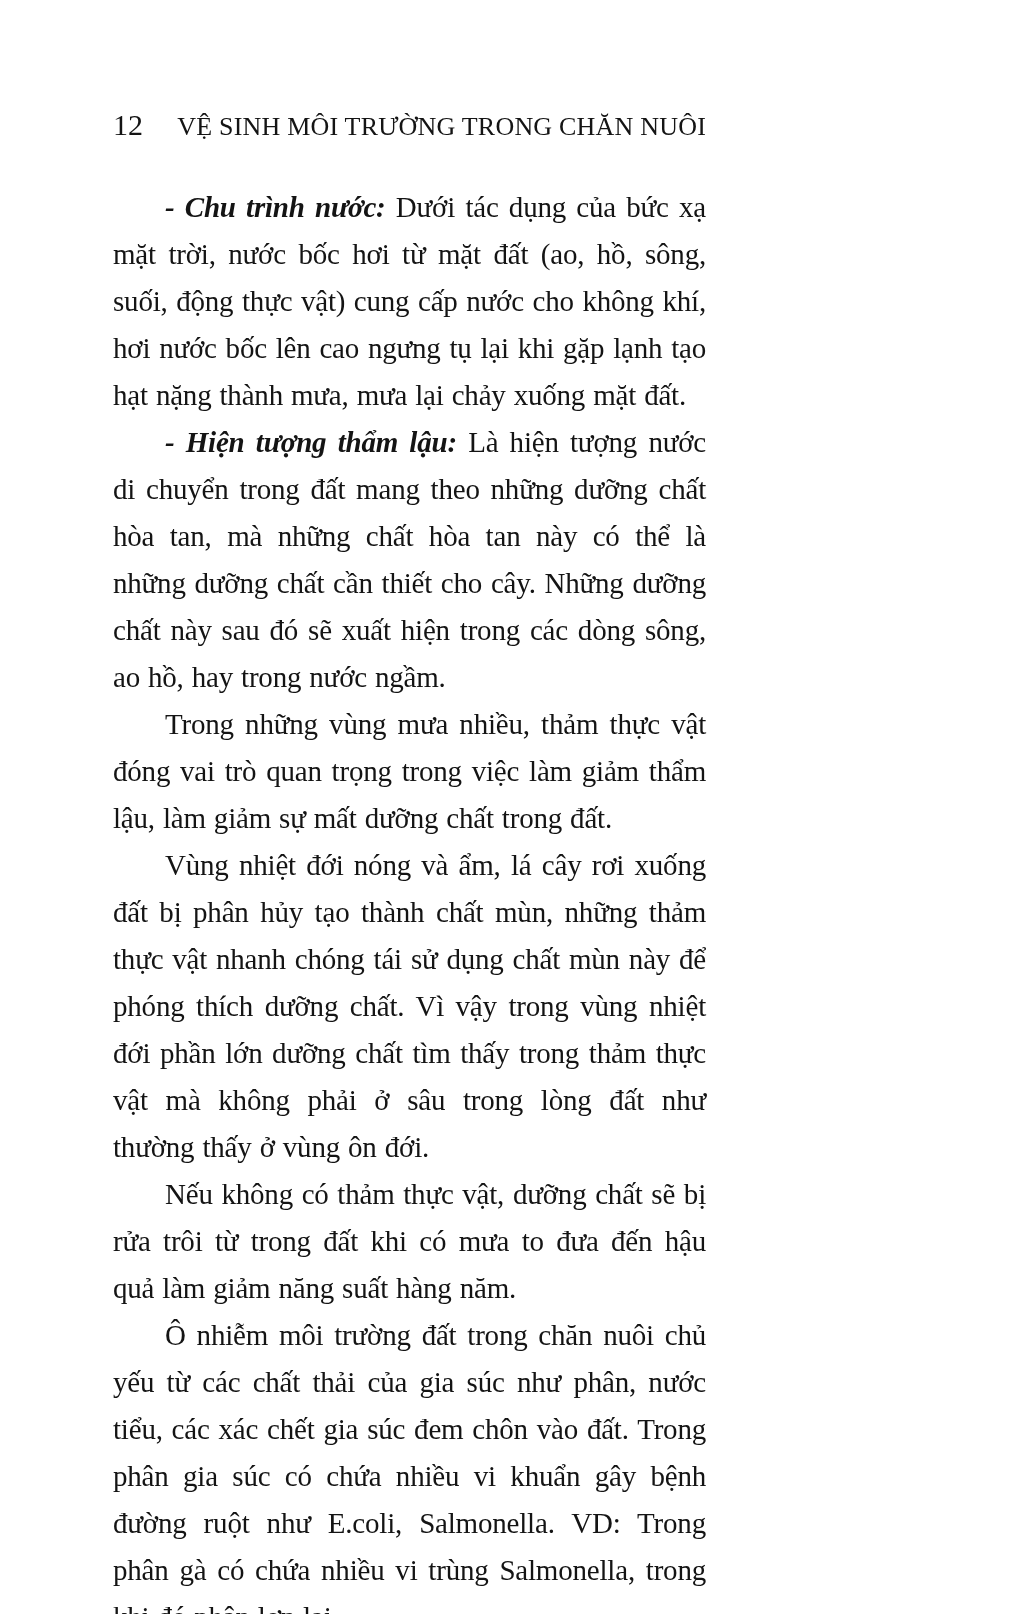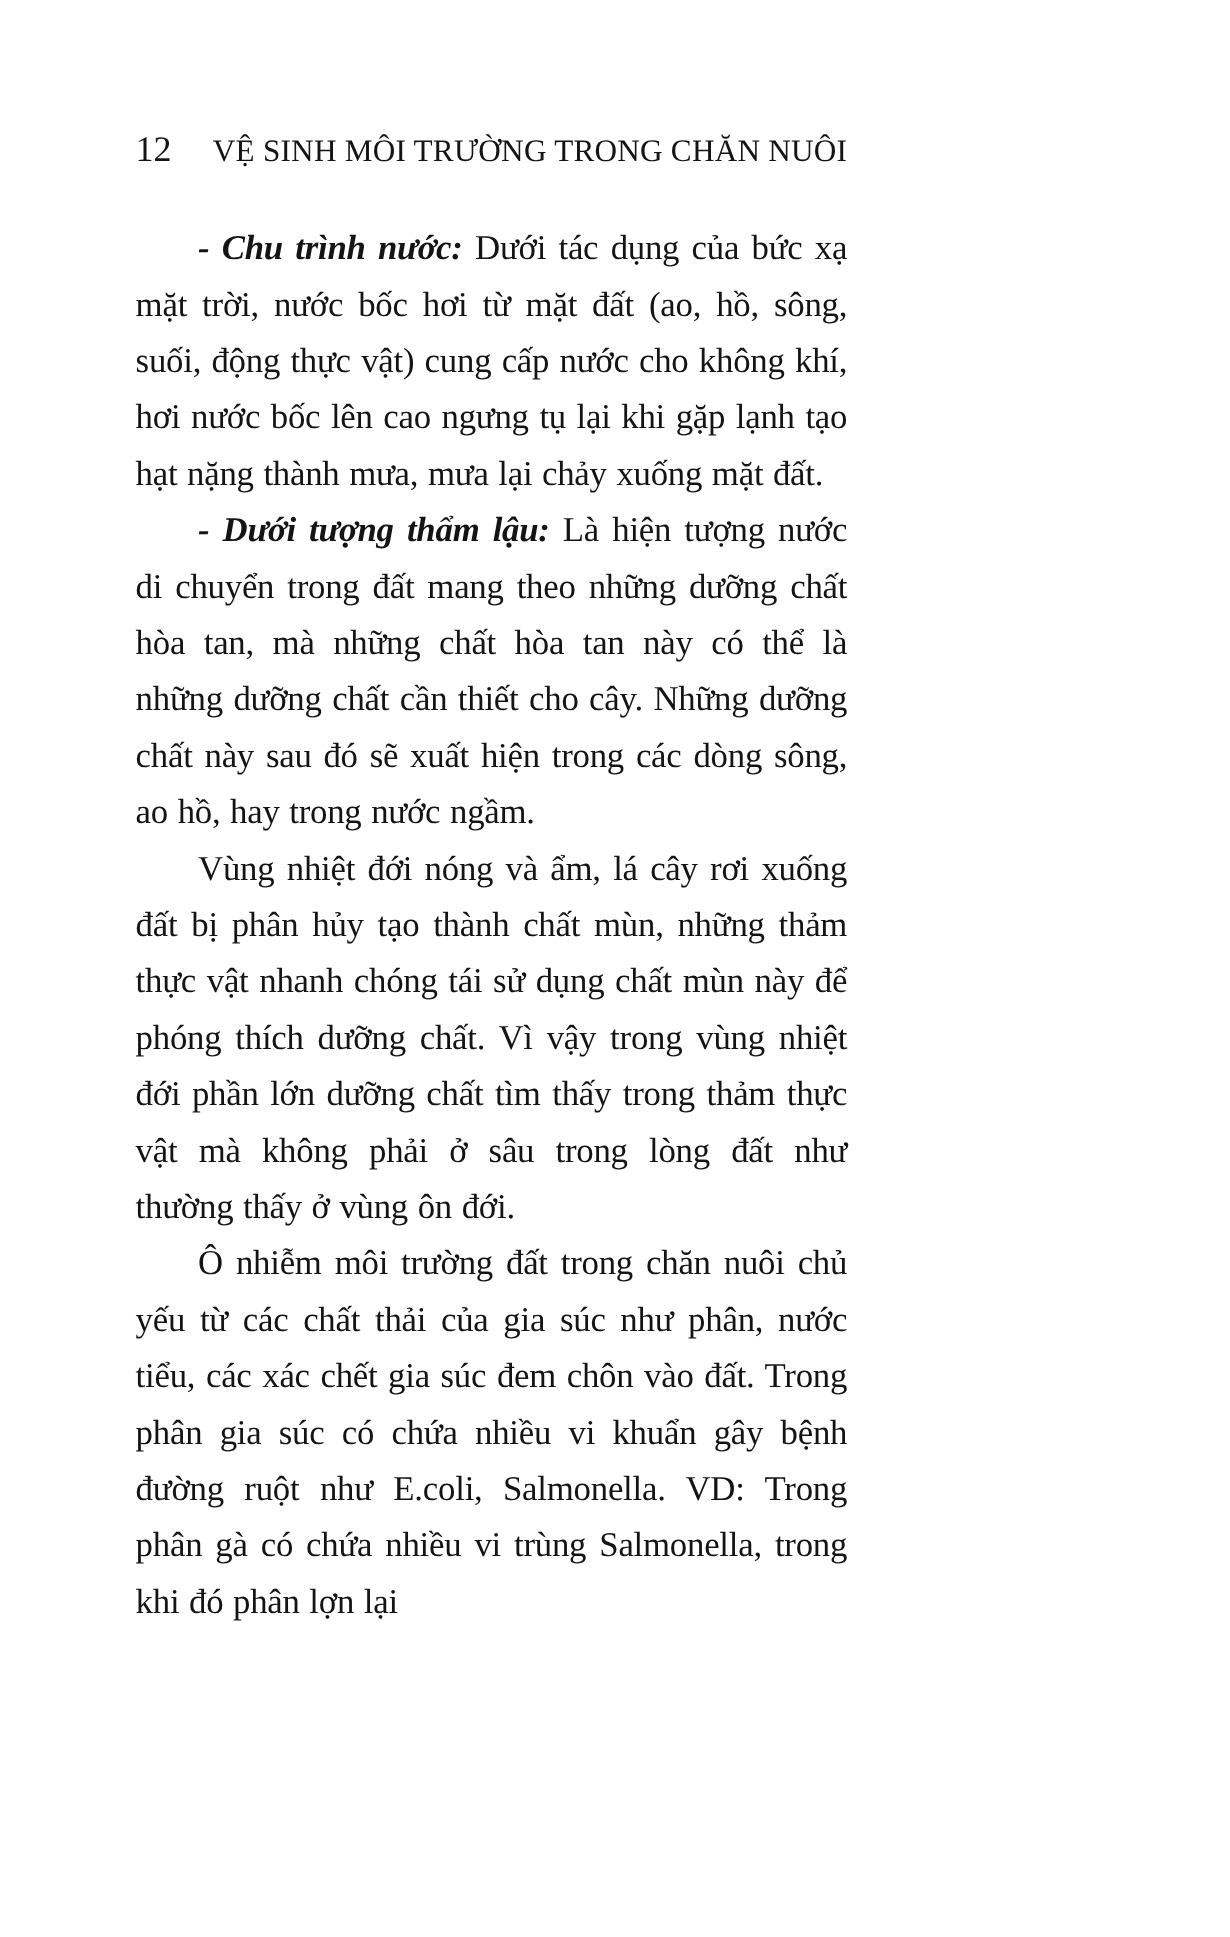--- a/index.html
+++ b/index.html
@@ -68,24 +68,26 @@
 
   <div class="header">
     <span class="pagenum">12</span>
     <span class="runtitle">VỆ SINH MÔI TRƯỜNG TRONG CHĂN NUÔI</span>
   </div>
 
   <div class="content">
 
     <p><span class="lead">- Chu trình nước:</span><span> Dưới tác dụng của bức xạ mặt trời, nước bốc hơi từ mặt đất (ao, hồ, sông, suối, động thực vật) cung cấp nước cho không khí, hơi nước bốc lên cao ngưng tụ lại khi gặp lạnh tạo hạt nặng thành mưa, mưa lại chảy xuống mặt đất.</span></p>
 
-    <p><span class="lead">- Dưới tượng thẩm lậu:</span><span> Là hiện tượng nước di chuyển trong đất mang theo những dưỡng chất hòa tan, mà những chất hòa tan này có thể là những dưỡng chất cần thiết cho cây. Những dưỡng chất này sau đó sẽ xuất hiện trong các dòng sông, ao hồ, hay trong nước ngầm.</span></p>
+    <p><span class="lead">- Hiện tượng thẩm lậu:</span><span> Là hiện tượng nước di chuyển trong đất mang theo những dưỡng chất hòa tan, mà những chất hòa tan này có thể là những dưỡng chất cần thiết cho cây. Những dưỡng chất này sau đó sẽ xuất hiện trong các dòng sông, ao hồ, hay trong nước ngầm.</span></p>
 
+    <p>Trong những vùng mưa nhiều, thảm thực vật đóng vai trò quan trọng trong việc làm giảm thẩm lậu, làm giảm sự mất dưỡng chất trong đất.</p>
 
     <p>Vùng nhiệt đới nóng và ẩm, lá cây rơi xuống đất bị phân hủy tạo thành chất mùn, những thảm thực vật nhanh chóng tái sử dụng chất mùn này để phóng thích dưỡng chất. Vì vậy trong vùng nhiệt đới phần lớn dưỡng chất tìm thấy trong thảm thực vật mà không phải ở sâu trong lòng đất như thường thấy ở vùng ôn đới.</p>
 
+    <p>Nếu không có thảm thực vật, dưỡng chất sẽ bị rửa trôi từ trong đất khi có mưa to đưa đến hậu quả làm giảm năng suất hàng năm.</p>
 
 
     <p><span>Ô nhiễm môi trường đất trong chăn nuôi chủ yếu từ các chất thải của gia súc như phân, nước tiểu, các xác chết gia súc đem chôn vào đất. Trong phân gia súc có chứa nhiều vi khuẩn gây bệnh đường ruột như </span><span class="italic">E.coli, Salmonella</span><span>. VD: Trong phân gà có chứa nhiều vi trùng </span><span class="italic">Salmonella</span><span>, trong khi đó phân lợn lại</span></p>
 
   </div>
 
 </div>
 
 </body></html>

